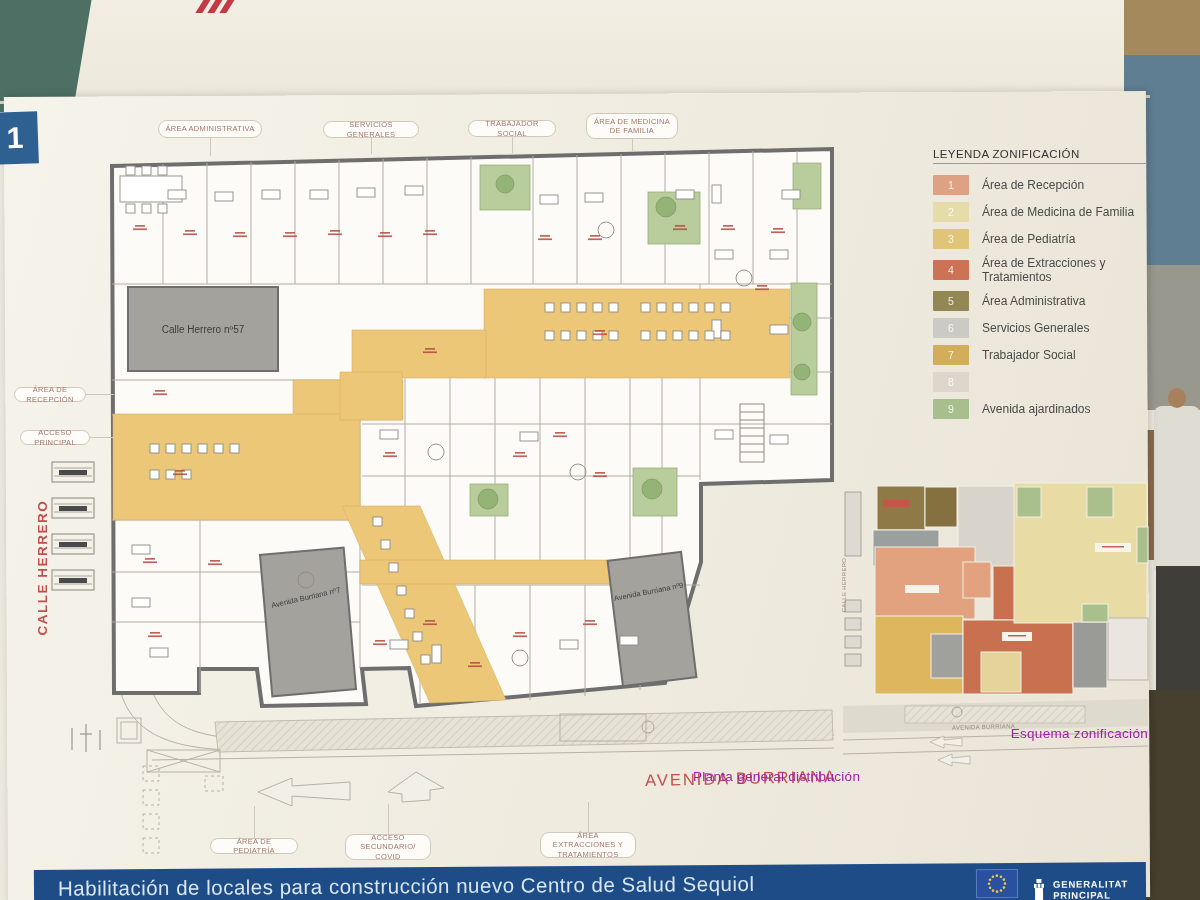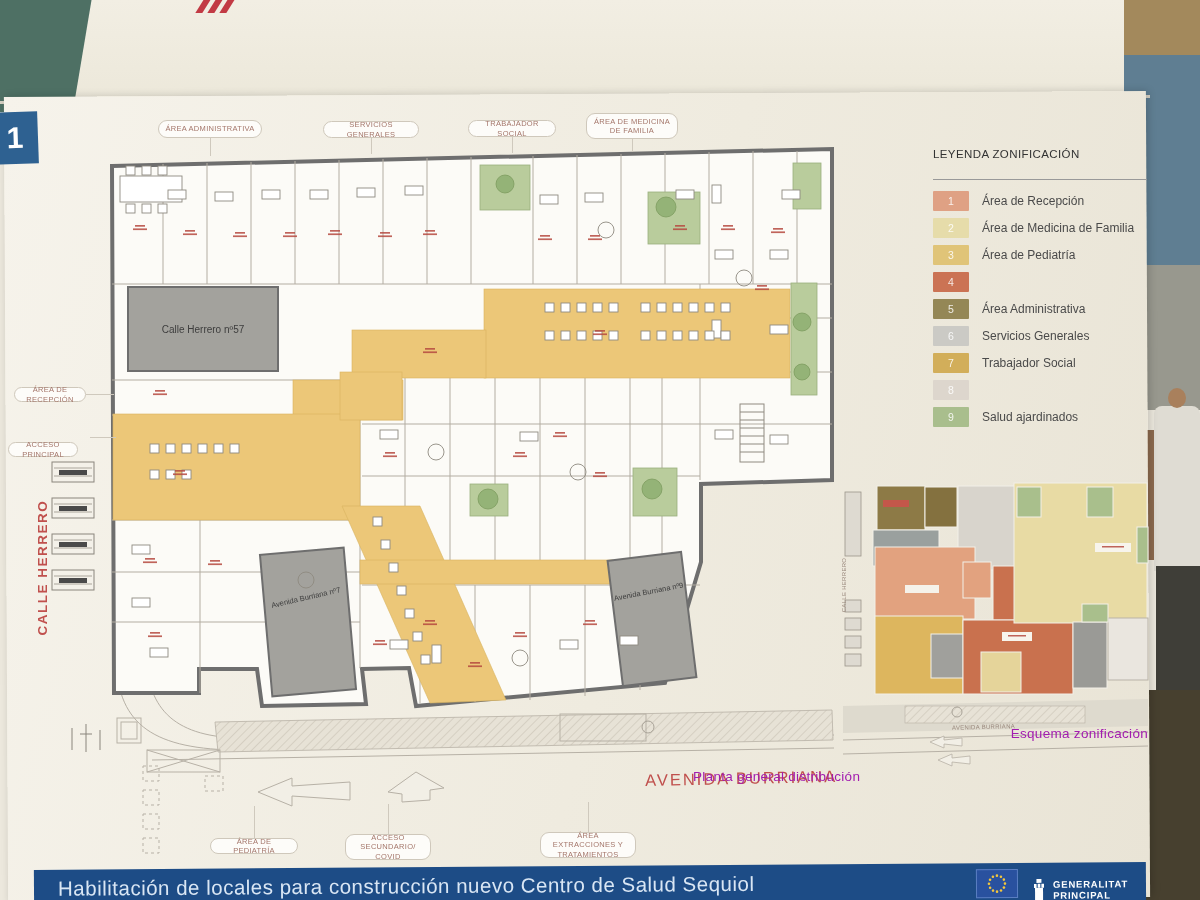--- a/index.html
+++ b/index.html
@@ -50,21 +50,21 @@
   .conn{position:absolute;background:#cfc9bd;}
 
   .street-v{left:-28px;top:560px;width:140px;text-align:center;transform:rotate(-90deg);
             color:#c0504d;font-size:13.5px;letter-spacing:1.5px;font-weight:bold;}
   .street-h{left:645px;top:769px;color:#c0504d;font-size:16.5px;letter-spacing:2px;transform:rotate(-1.2deg);}
   .caption{color:#a21caf;font-size:13.5px;letter-spacing:.3px;}
 
   
   .legend{left:933px;top:148px;width:214px;}
   .legend-title{font-size:11.5px;color:#333;letter-spacing:.4px;border-bottom:1px solid #999;
-                padding-bottom:19px;margin-bottom:11px;}
+                padding-bottom:3px;margin-bottom:11px;}
   .lrow{display:flex;align-items:center;margin-bottom:7px;}
   .lchip{width:36px;height:20px;border-radius:1px;display:flex;align-items:center;justify-content:center;
          color:rgba(255,255,255,.85);font-size:10.5px;flex:none;}
   .llabel{margin-left:13px;font-size:12px;color:#4a4a4a;}
 
   .mini-label{position:absolute;color:#9b8a7e;font-size:6px;letter-spacing:.3px;}
 
   
   .banner{left:34px;top:866px;width:1112px;height:44px;background:#1d4c86;transform:rotate(-0.4deg);
           display:flex;align-items:flex-start;}
@@ -407,21 +407,21 @@
         <path d="M938,760 L952,754 L952,758 L970,756 L970,764 L952,762 L952,766 Z" fill="#f2efe6" stroke="#b7b1a6" stroke-width=".8"></path>
       </g>
     </g>
   </svg>
 
   <div class="pill" style="left:158px;top:120px;width:104px;height:18px;">ÁREA ADMINISTRATIVA</div>
   <div class="pill" style="left:323px;top:121px;width:96px;height:17px;">SERVICIOS GENERALES</div>
   <div class="pill" style="left:468px;top:120px;width:88px;height:17px;">TRABAJADOR SOCIAL</div>
   <div class="pill" style="left:586px;top:113px;width:92px;height:26px;">ÁREA DE MEDICINA DE FAMILIA</div>
   <div class="pill" style="left:14px;top:387px;width:72px;height:15px;">ÁREA DE RECEPCIÓN</div>
-  <div class="pill" style="left:8px;top:430px;width:70px;height:15px;margin-top:12px;">ACCESO PRINCIPAL</div>
+  <div class="pill" style="left:20px;top:430px;width:70px;height:15px;">ACCESO PRINCIPAL</div>
   <div class="pill" style="left:210px;top:838px;width:88px;height:16px;">ÁREA DE PEDIATRÍA</div>
   <div class="pill" style="left:345px;top:834px;width:86px;height:26px;">ACCESO SECUNDARIO/ COVID</div>
   <div class="pill" style="left:540px;top:832px;width:96px;height:26px;">ÁREA EXTRACCIONES Y TRATAMIENTOS</div>
 
   <div class="conn" style="left:210px;top:138px;width:1px;height:18px;"></div>
   <div class="conn" style="left:371px;top:138px;width:1px;height:16px;"></div>
   <div class="conn" style="left:512px;top:137px;width:1px;height:16px;"></div>
   <div class="conn" style="left:632px;top:139px;width:1px;height:13px;"></div>
   <div class="conn" style="left:86px;top:394px;width:28px;height:1px;"></div>
   <div class="conn" style="left:90px;top:437px;width:26px;height:1px;"></div>
@@ -447,39 +447,40 @@
     <div class="lrow">
       <div class="lchip" style="background-color: rgb(230, 220, 170);">2</div>
       <div class="llabel">Área de Medicina de Familia</div>
       </div>
     <div class="lrow">
       <div class="lchip" style="background-color: rgb(224, 196, 120);">3</div>
       <div class="llabel">Área de Pediatría</div>
       </div>
     <div class="lrow">
       <div class="lchip" style="background-color: rgb(203, 115, 84);">4</div>
+      <div class="llabel">Área de Extracciones y Tratamientos</div>
       </div>
     <div class="lrow">
       <div class="lchip" style="background-color: rgb(148, 135, 86);">5</div>
       <div class="llabel">Área Administrativa</div>
       </div>
     <div class="lrow">
       <div class="lchip" style="background-color: rgb(203, 202, 197);">6</div>
       <div class="llabel">Servicios Generales</div>
       </div>
     <div class="lrow">
       <div class="lchip" style="background-color: rgb(210, 174, 90);">7</div>
       <div class="llabel">Trabajador Social</div>
       </div>
     <div class="lrow">
       <div class="lchip" style="background-color: rgb(221, 214, 205);">8</div>
       </div>
     <div class="lrow">
       <div class="lchip" style="background-color: rgb(169, 190, 141);">9</div>
-      <div class="llabel">Salud ajardinados</div>
+      <div class="llabel">Avenida ajardinados</div>
       </div>
   </div>
 
   <div class="abs banner">
     <div class="banner-title">Habilitación de locales para construcción nuevo Centro de Salud Sequiol</div>
     <div class="euflag">
       <svg viewBox="0 0 40 27" width="40" height="27">
         <circle cx="28" cy="13.5" r="1.3" fill="#f2c63d"></circle>
           <circle cx="26.9" cy="17.5" r="1.3" fill="#f2c63d"></circle>
         <circle cx="24" cy="20.4" r="1.3" fill="#f2c63d"></circle>

